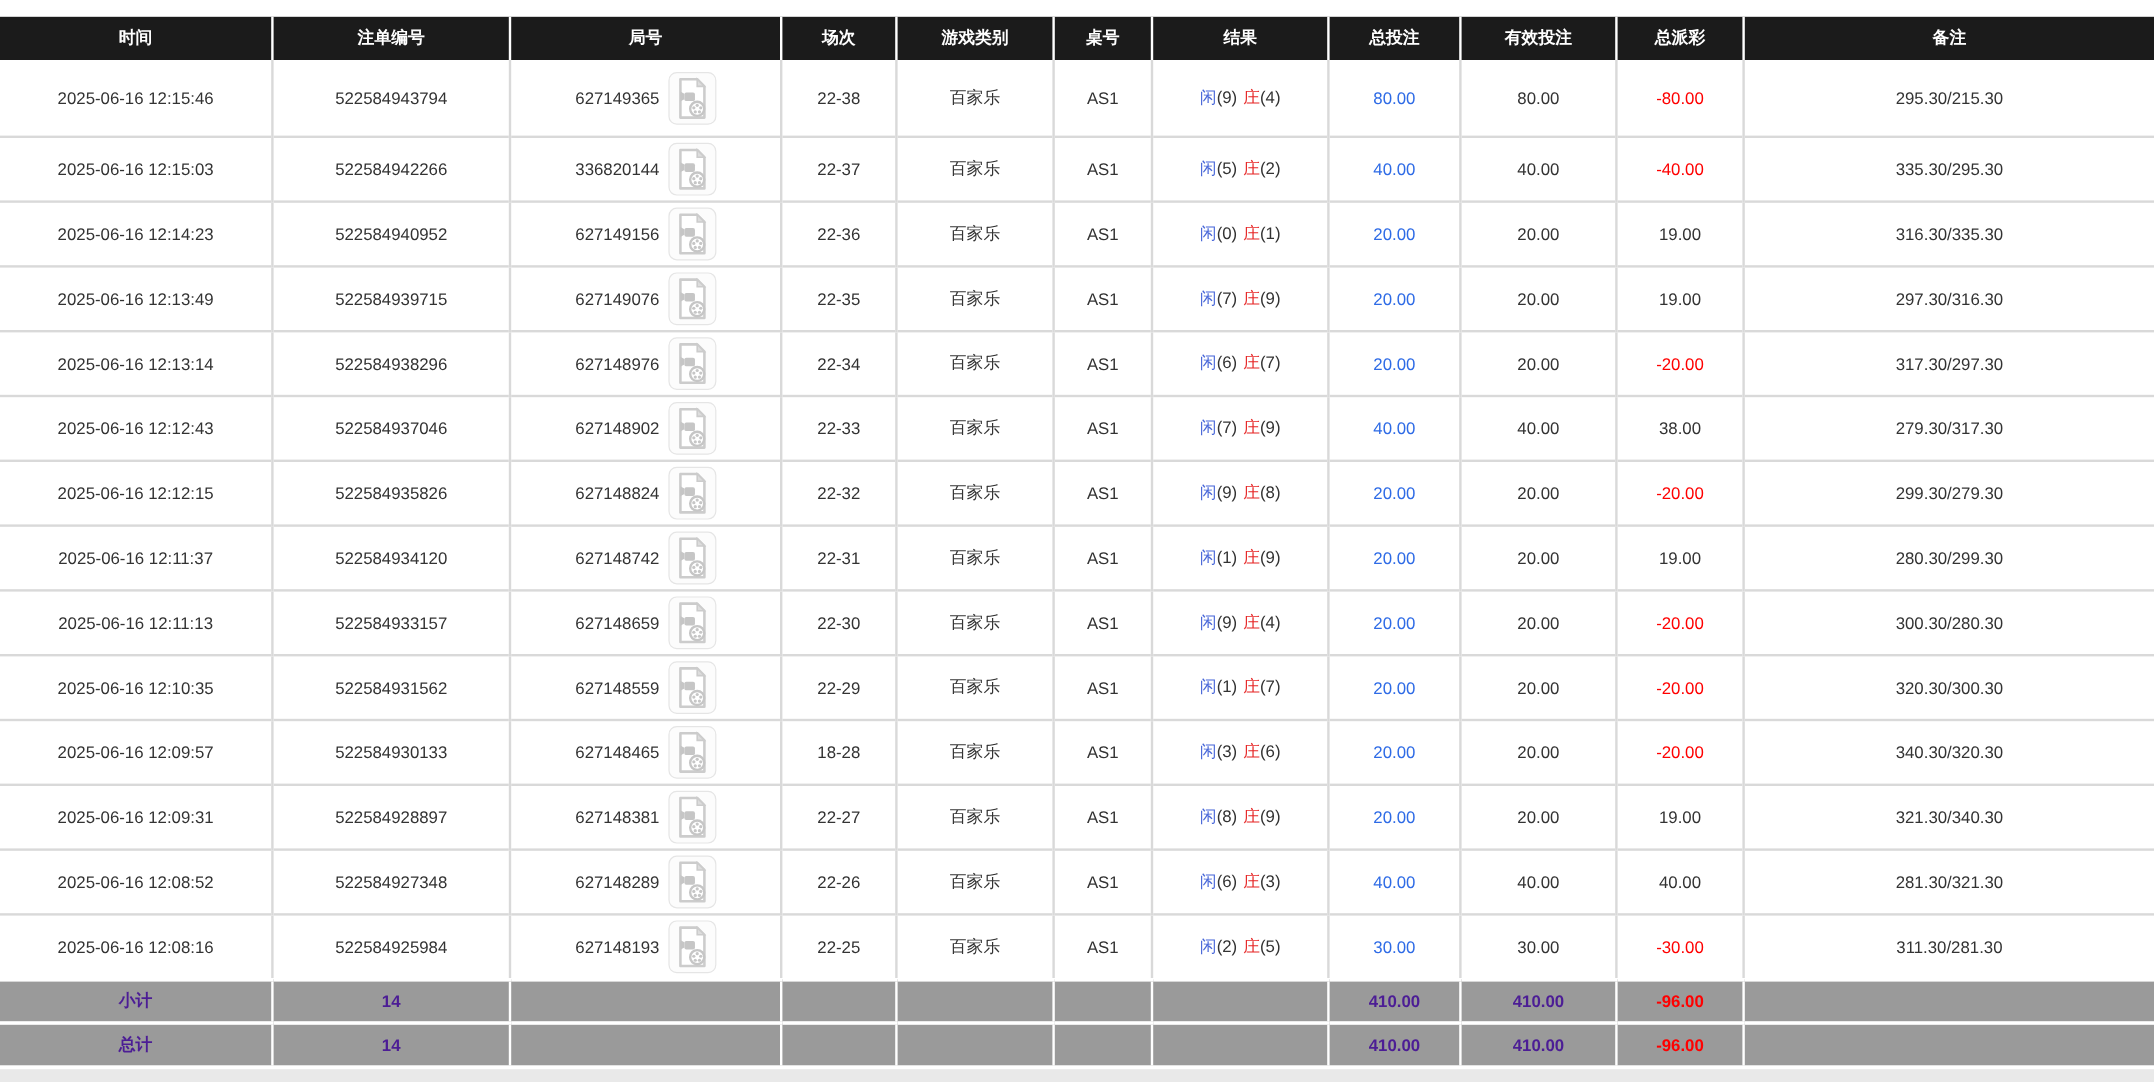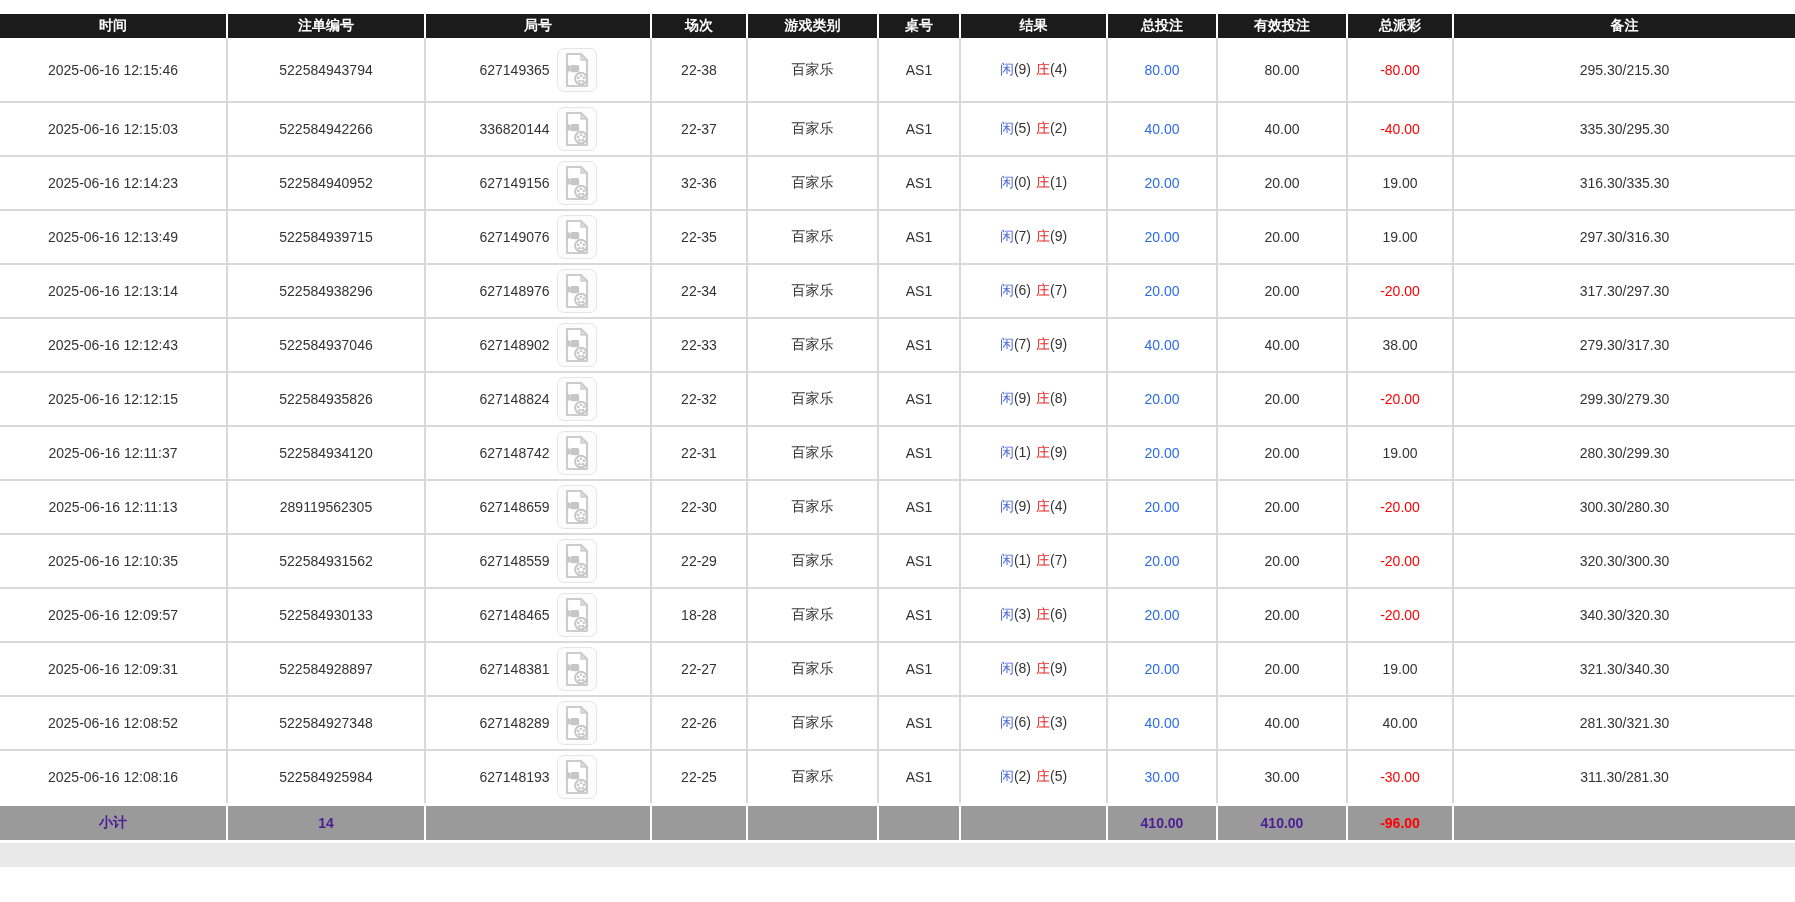--- a/index.html
+++ b/index.html
@@ -7,21 +7,21 @@
     --row-border:#d9d9d9; --body-fg:#333333;
     --bet-blue:#2e6be6; --player-blue:#4a68d9; --banker-red:#e62626; --neg-red:#ff0000;
     --footer-bg:#9a9a9a; --strip-bg:#e9e9e9;
   }
   *{box-sizing:border-box;}
   body{margin:0;background:#ffffff;font-family:"Liberation Sans",sans-serif;}
   .page{width:1795px;min-height:902px;background:#ffffff;}
   .spacer-top{height:14px;}
   table.records{border-collapse:collapse;table-layout:fixed;width:1795px;}
   th{background:var(--header-bg);color:var(--header-fg);font-size:14px;font-weight:bold;
-     height:24px;border-right:2px solid #ffffff;padding:0;text-align:center;}
+     height:36px;border-right:2px solid #ffffff;padding:0;text-align:center;}
   th:last-child{border-right:none;margin-left:28px;}
   tbody td{background:#ffffff;color:var(--body-fg);font-size:14px;text-align:center;
      height:54px;padding:0 4px;border-right:2px solid var(--row-border);
      border-top:2px solid var(--row-border);vertical-align:middle;}
   tbody tr:first-child td{border-top:none;height:64px;}
   tbody td:last-child{border-right:none;}
   tfoot td{background:var(--footer-bg);color:#4c1d95;font-size:14px;font-weight:bold;text-align:center;
      height:36px;border-right:2px solid #ffffff;border-top:3px solid #ffffff;vertical-align:middle;}
   tfoot td:last-child{border-right:none;}
   .round-wrap{display:flex;align-items:center;justify-content:center;gap:7px;text-align:right;}
@@ -153,21 +153,21 @@
             <circle cx="15" cy="20" r="4.4" fill="#ffffff" stroke="#c6c6c6" stroke-width="1.5"></circle>
             <circle cx="15" cy="17.8" r="1" fill="#c6c6c6"></circle>
             <circle cx="12.9" cy="19.4" r="1" fill="#c6c6c6"></circle>
             <circle cx="13.8" cy="21.9" r="1" fill="#c6c6c6"></circle>
             <circle cx="16.4" cy="21.9" r="1" fill="#c6c6c6"></circle>
             <circle cx="17.2" cy="19.4" r="1" fill="#c6c6c6"></circle>
           </svg>
         </span>
       </div>
     </td>
-    <td>32-36</td>
+    <td>22-36</td>
     <td>百家乐</td>
     <td>AS1</td>
     <td>
       <span class="res-player">闲</span><span class="res-score">(0)</span><span class="res-banker">庄</span><span class="res-score">(1)</span>
     </td>
     <td class="amount-blue">20.00</td>
     <td>20.00</td>
     <td class="pos">19.00</td>
     <td>316.30/335.30</td>
   </tr>
@@ -331,21 +331,21 @@
     <td>
       <span class="res-player">闲</span><span class="res-score">(1)</span><span class="res-banker">庄</span><span class="res-score">(9)</span>
     </td>
     <td class="amount-blue">20.00</td>
     <td>20.00</td>
     <td class="pos">19.00</td>
     <td>280.30/299.30</td>
   </tr>
         <tr>
     <td>2025-06-16 12:11:13</td>
-    <td>289119562305</td>
+    <td>522584933157</td>
     <td>
       <div class="round-wrap">
         <span>627148659</span>
         <span class="video-btn">
           <svg width="32" height="36" viewBox="0 0 24 27">
             <path d="M4.5 1.5 h10.5 l4.5 4.5 v19.5 h-15 z" fill="#ffffff" stroke="#cccccc" stroke-width="1.6" stroke-linejoin="round"></path>
             <path d="M15 1.5 v4.5 h4.5 z" fill="#dddddd" stroke="#cccccc" stroke-width="1"></path>
             <path d="M7 10.6 l-2.6 -1.4 v6.2 l2.6 -1.4 z" fill="#c6c6c6"></path>
             <rect x="7" y="9.8" width="6.6" height="5.4" rx="1.2" fill="#c6c6c6"></rect>
             <circle cx="15" cy="20" r="4.4" fill="#ffffff" stroke="#c6c6c6" stroke-width="1.5"></circle>
@@ -531,20 +531,33 @@
     </td>
     <td class="amount-blue">30.00</td>
     <td>30.00</td>
     <td class="neg">-30.00</td>
     <td>311.30/281.30</td>
   </tr>
       </tbody>
     <tfoot>
       <tr>
         <td>小计</td>
+        <td>14</td>
+        <td></td>
+        <td></td>
+        <td></td>
+        <td></td>
+        <td></td>
+        <td>410.00</td>
+        <td>410.00</td>
+        <td class="payout neg">-96.00</td>
+        <td></td>
+      </tr>
+      <tr>
+        <td>总计</td>
         <td>14</td>
         <td></td>
         <td></td>
         <td></td>
         <td></td>
         <td></td>
         <td>410.00</td>
         <td>410.00</td>
         <td class="payout neg">-96.00</td>
         <td></td>

